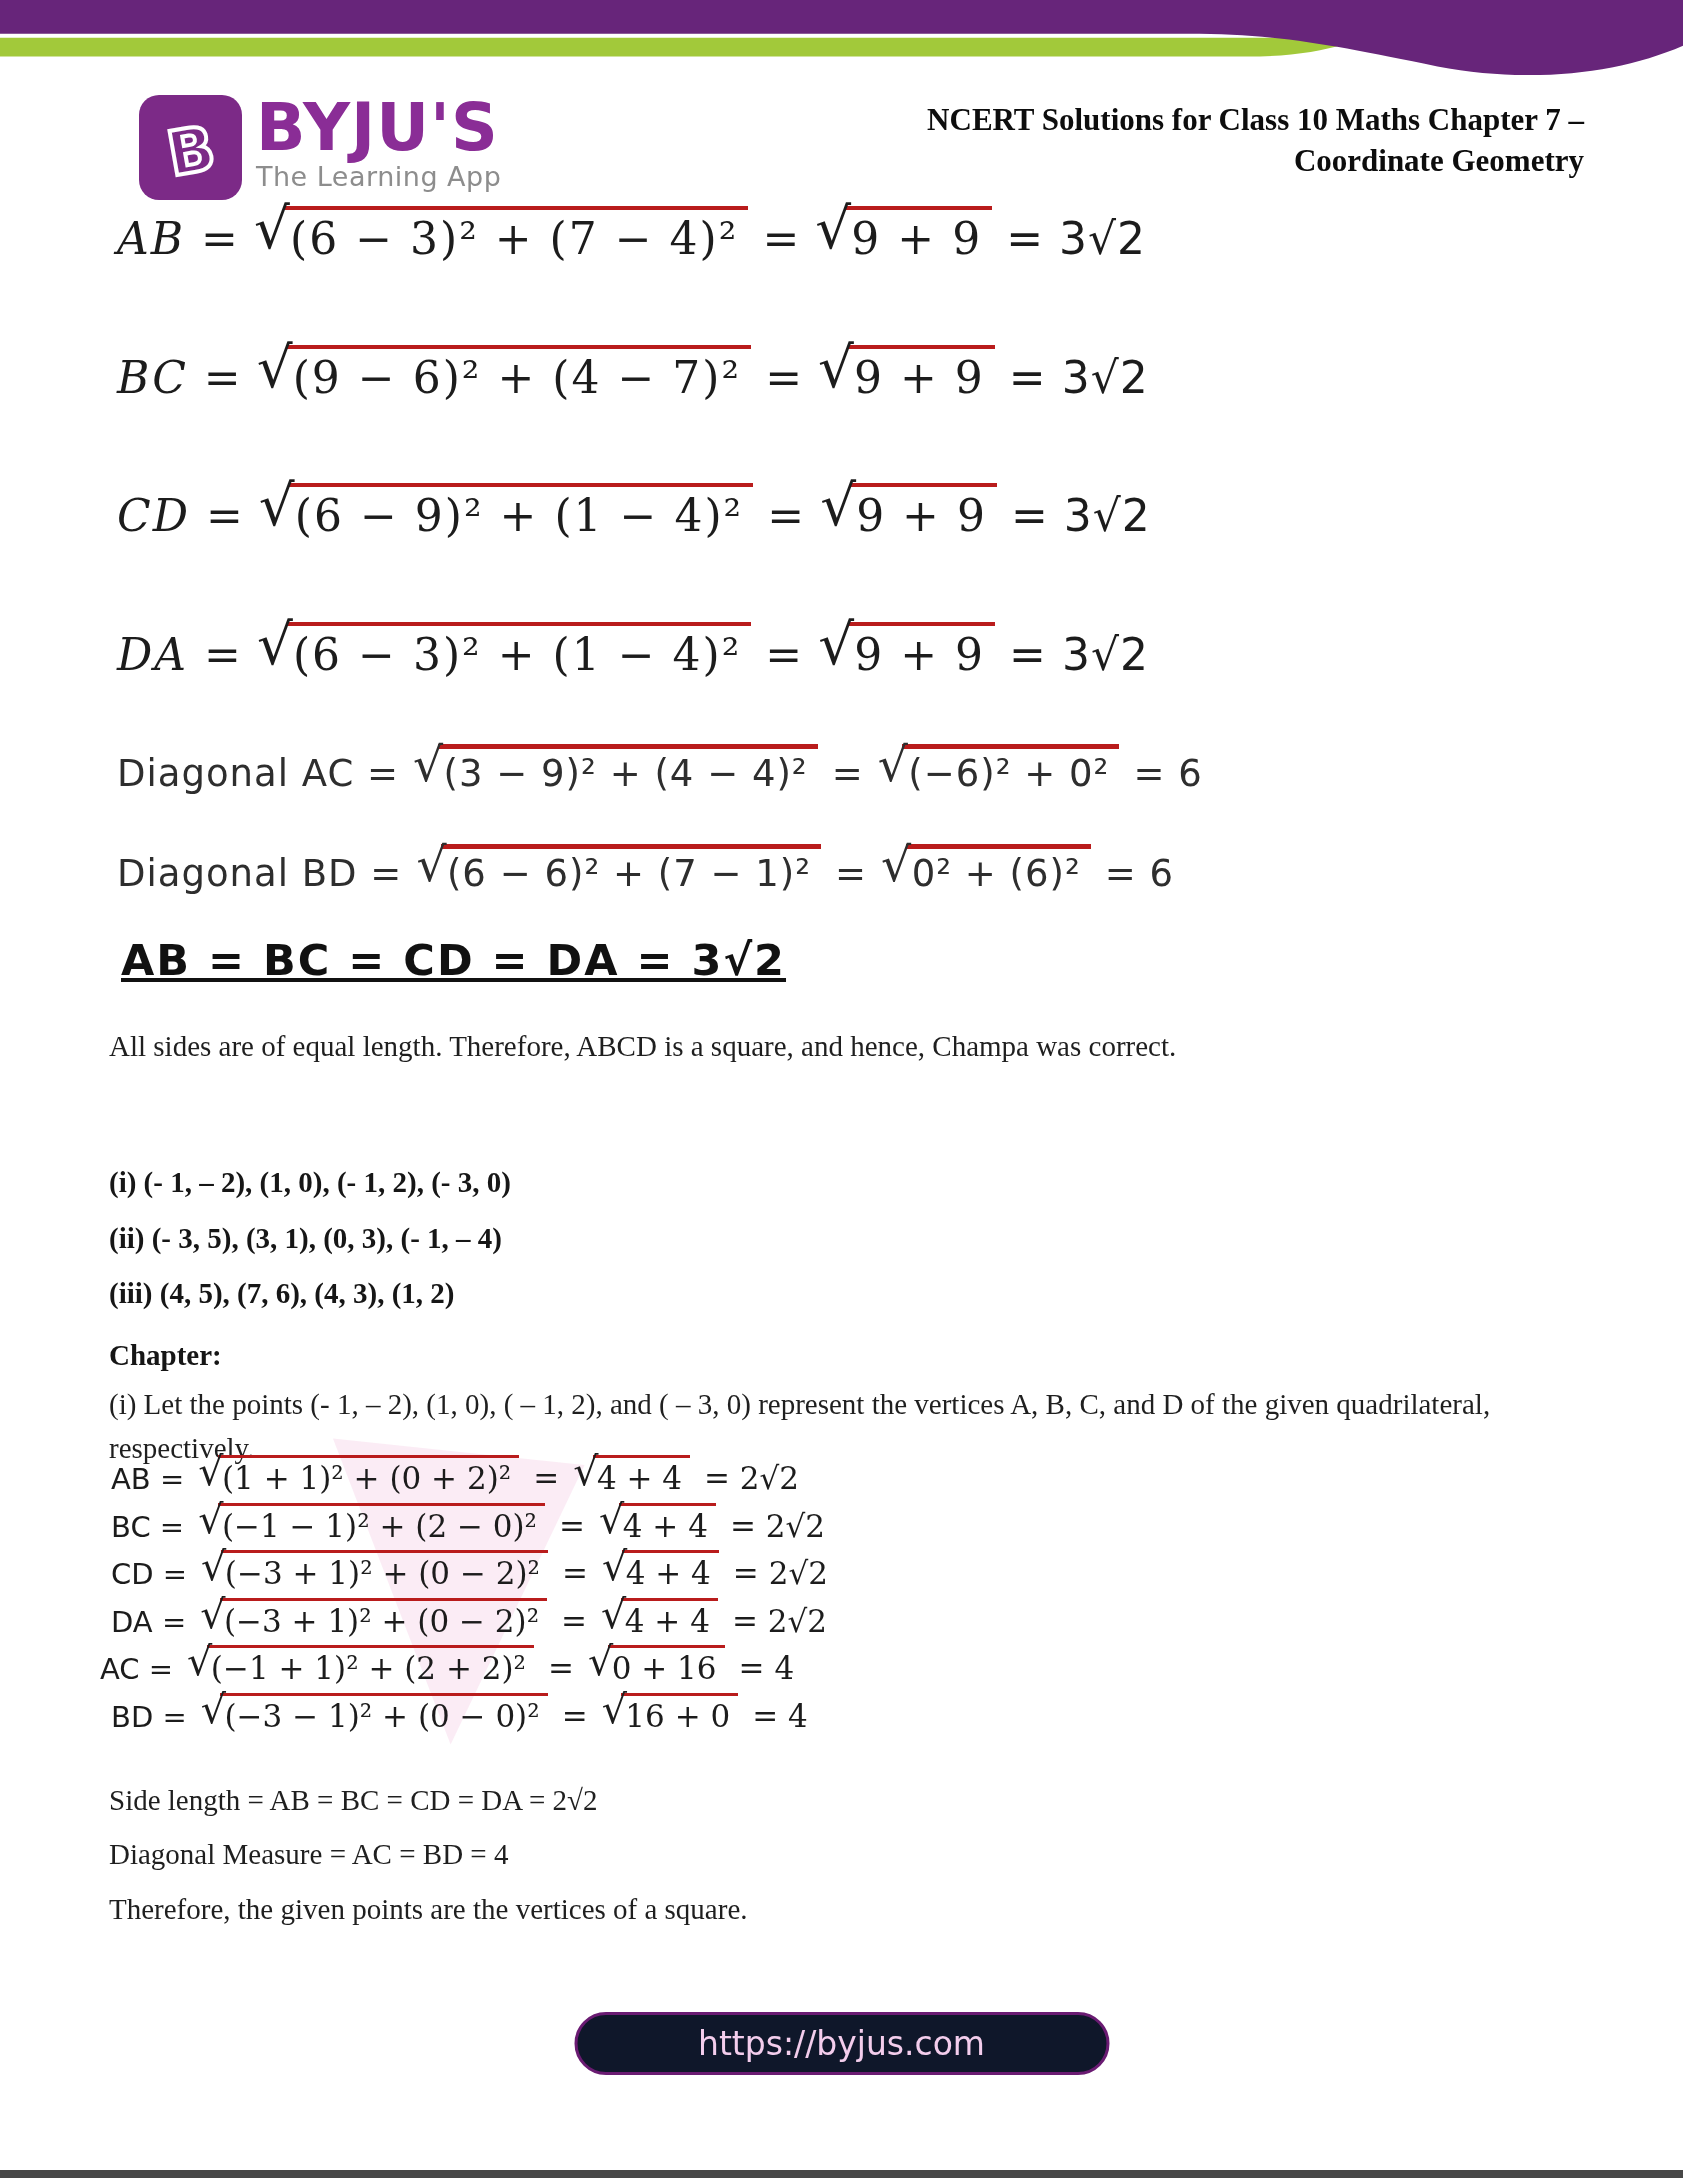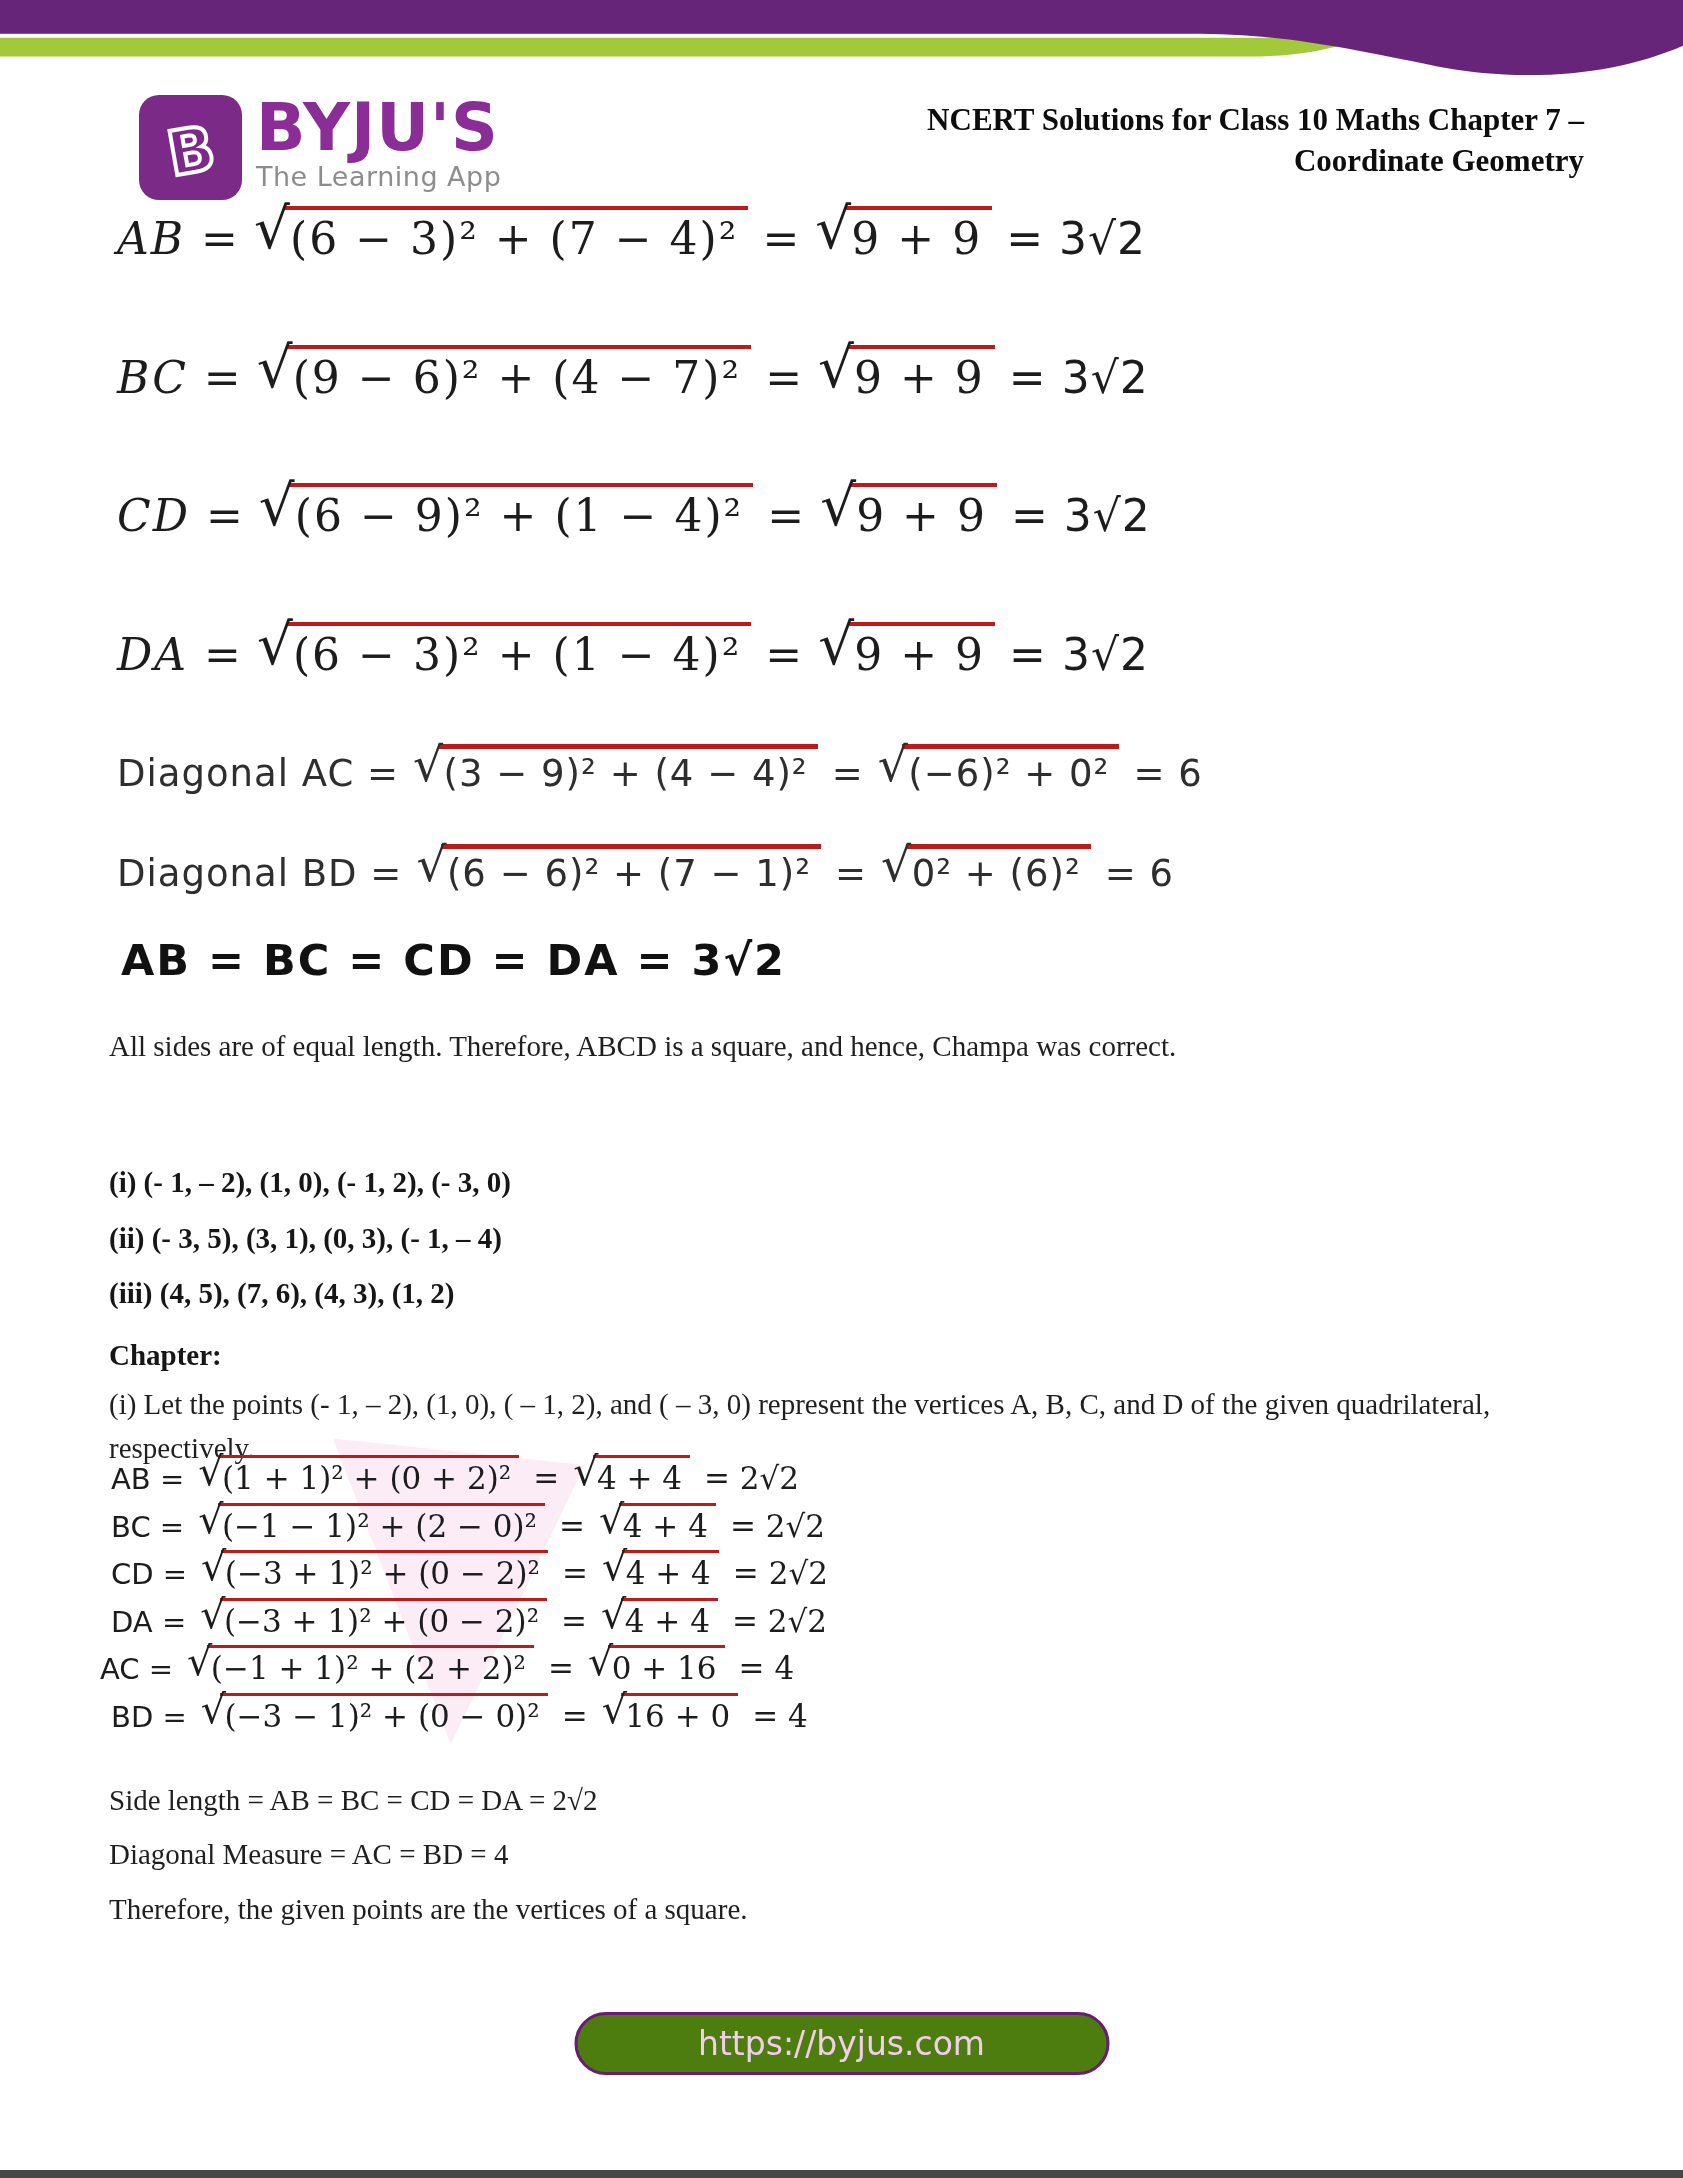--- a/index.html
+++ b/index.html
@@ -45,21 +45,21 @@
   .para { position:absolute; left:109px; font-size:29px; color:#1f1f1f; line-height:44px; }
   .bold { font-weight:bold; color:#161616; }
 
   
   .watermark { position:absolute; left:317px; top:1451px; width:0; height:0;
     border-left:149px solid transparent; border-right:104px solid transparent;
     border-top:292px solid rgba(242,193,222,0.30); transform:rotate(6deg); }
 
   
   .url-pill { position:absolute; top:2012px; left:50%; transform:translateX(-50%); width:535px; height:63px;
-    background:#4d7c0f; border:3px solid #6a1b72; border-radius:34px; display:flex; align-items:center; justify-content:center;
+    background:#0f172a; border:3px solid #6a1b72; border-radius:34px; display:flex; align-items:center; justify-content:center;
     font-family:"DejaVu Sans", sans-serif; font-size:33px; color:#f3cdec; cursor:pointer; }
   .bottom-rule { position:absolute; top:2170px; left:0; width:1683px; height:8px; background:#474747; }
 </style>
 </head>
 <body>
 
 <div class="page">
 
   <svg class="banner" viewBox="0 0 1700 120" xmlns="http://www.w3.org/2000/svg">
     <path d="M0,38 H1260 C1335,38 1375,33 1420,18 C1378,42 1332,57 1260,57 H0 Z" fill="#a2c93a"></path>
@@ -160,21 +160,21 @@
         <span class="rbar">(6 − 6)² + (7 − 1)²</span>
       </span>
     <span class="mid">=</span>
     <span class="rad">
         <span class="rsign">√</span>
         <span class="rbar">0² + (6)²</span>
       </span>
     <span class="res">= 6</span>
   </div>
 
-  <div class="equality" style="top:935px;">AB = BC = CD = DA = 3√2</div>
+  <div class="equality" style="top:935px;text-decoration:underline;">AB = BC = CD = DA = 3√2</div>
 
   <div class="para" style="top:1024px;">All sides are of equal length. Therefore, ABCD is a square, and hence, Champa was correct.</div>
 
   <div class="para bold" style="top:1160px;">(i) (- 1, – 2), (1, 0), (- 1, 2), (- 3, 0)</div>
   <div class="para bold" style="top:1216px;">(ii) (- 3, 5), (3, 1), (0, 3), (- 1, – 4)</div>
   <div class="para bold" style="top:1271px;">(iii) (4, 5), (7, 6), (4, 3), (1, 2)</div>
   <div class="para bold" style="top:1333px;">Chapter:</div>
   <div class="para" style="top:1382px; width:1475px; white-space:normal;">(i) Let the points (- 1, – 2), (1, 0), ( – 1, 2), and ( – 3, 0) represent the vertices A, B, C, and D of the given quadrilateral, respectively.</div>
 
   <div class="watermark"></div>

